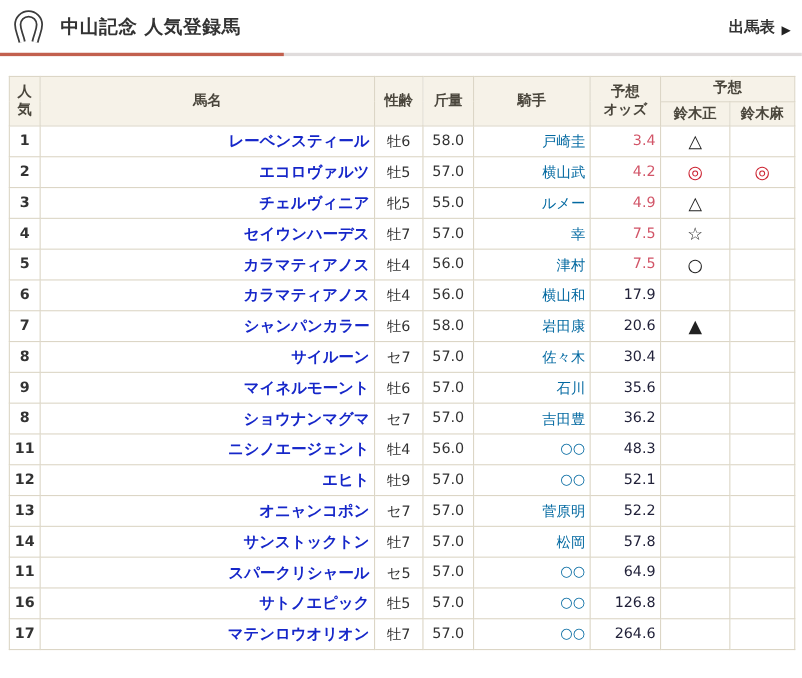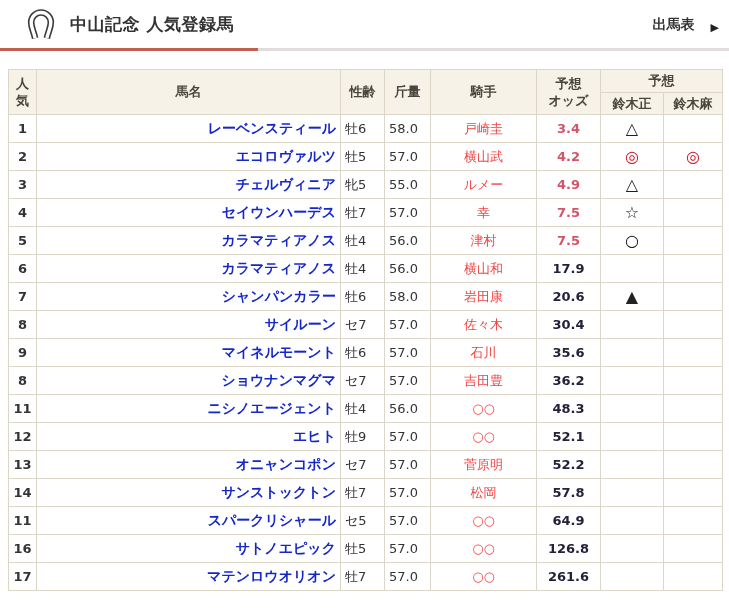--- a/index.html
+++ b/index.html
@@ -9,31 +9,31 @@
   }
   *{box-sizing:border-box;}
   html,body{margin:0;padding:0;}
   body{
     width:729px;height:616px;background:#ffffff;
     font-family:"DejaVu Sans","Liberation Sans",sans-serif;
     color:var(--text);overflow:hidden;
   }
   .page-header{
     display:flex;align-items:center;
-    padding:8px 8px 0 24px;height:41px;
+    padding:8px 8px 0 9px;height:41px;
   }
   .hs-icon{width:34px;height:34px;flex:0 0 34px;}
   .page-title{
     margin:0 0 0 12px;font-size:17px;font-weight:bold;color:var(--text);
     letter-spacing:0.5px;
   }
   .spacer{flex:1;}
   .entry-link{
     font-size:14px;font-weight:bold;color:#333;text-decoration:none;
-    display:flex;align-items:flex-end;gap:16px;cursor:pointer;margin-right:2px;
+    display:flex;align-items:flex-end;gap:6px;cursor:pointer;margin-right:2px;
   }
   .entry-link .arr{font-size:11px;color:#222;}
   .rule{margin-top:7px;height:3px;background:var(--rule);position:relative;}
   .rule-accent{position:absolute;left:0;top:0;height:3px;width:258px;background:var(--accent);}
   table.horse-table{
     margin:18px 7px 0 8px;width:714px;
     border-collapse:collapse;table-layout:fixed;
   }
   .horse-table th,.horse-table td{
     border:1px solid var(--border);
@@ -41,23 +41,23 @@
   }
   .horse-table thead th{
     background:var(--header-bg);color:#4a463c;font-weight:bold;
     text-align:center;vertical-align:middle;padding:2px 0;line-height:1.35;
   }
   .horse-table thead tr.sub th{height:15px;}
   .horse-table tbody td{height:28px;padding:0 4px;background:#fff;vertical-align:middle;}
   td.c-rank{text-align:center;font-weight:bold;color:#333;}
   td.c-name{text-align:right;padding-left:10px;}
   td.c-name a{color:var(--link);font-weight:bold;font-size:14px;text-decoration:none;cursor:pointer;}
-  td.c-sexage,td.c-weight{color:#333;}
-  td.c-jockey{text-align:center;padding-left:9px;color:#ef4444;margin-left:20px;}
-  td.c-odds{text-align:center;padding-right:12px;font-weight:bold;color:var(--odds-dark);}
+  td.c-sexage,td.c-weight{text-align:center;color:#333;}
+  td.c-jockey{text-align:right;padding-left:9px;color:#0369a1;margin-left:20px;}
+  td.c-odds{text-align:right;padding-right:12px;font-weight:normal;color:var(--odds-dark);}
   td.c-odds.red{color:var(--odds-red);}
   td.c-mark{text-align:center;font-size:16px;color:#222;padding:0;}
   td.c-mark.mark-red{color:var(--mark-red);}
 </style>
 </head>
 <body>
 
 <header class="page-header">
   <span class="hs-icon">
     <svg viewBox="0 0 36 36" width="34" height="34" aria-hidden="true">
@@ -269,18 +269,18 @@
         <td class="c-odds">126.8</td>
         <td class="c-mark"></td>
         <td class="c-mark"></td>
       </tr>
       <tr>
         <td class="c-rank">17</td>
         <td class="c-name"><a>マテンロウオリオン</a></td>
         <td class="c-sexage">牡7</td>
         <td class="c-weight">57.0</td>
         <td class="c-jockey">○○</td>
-        <td class="c-odds">261.6</td>
+        <td class="c-odds">264.6</td>
         <td class="c-mark"></td>
         <td class="c-mark"></td>
       </tr>
     </tbody>
 </table>
 
 </body></html>

